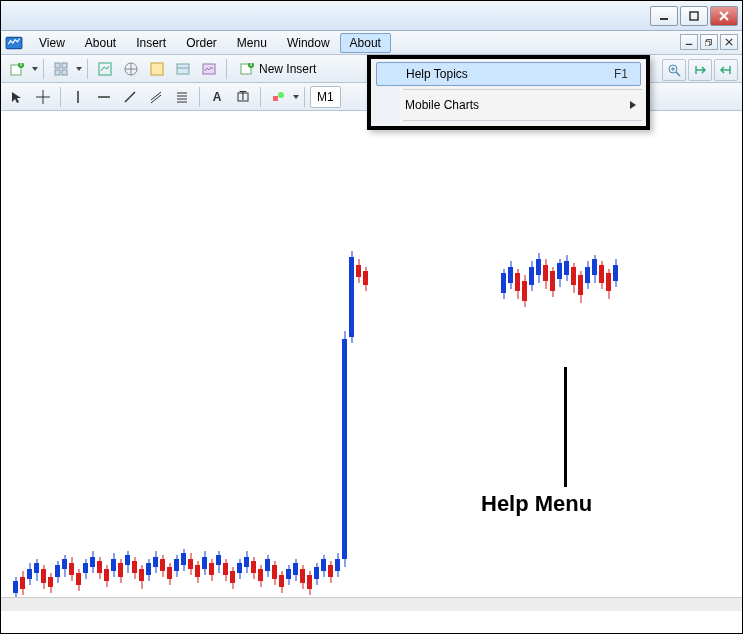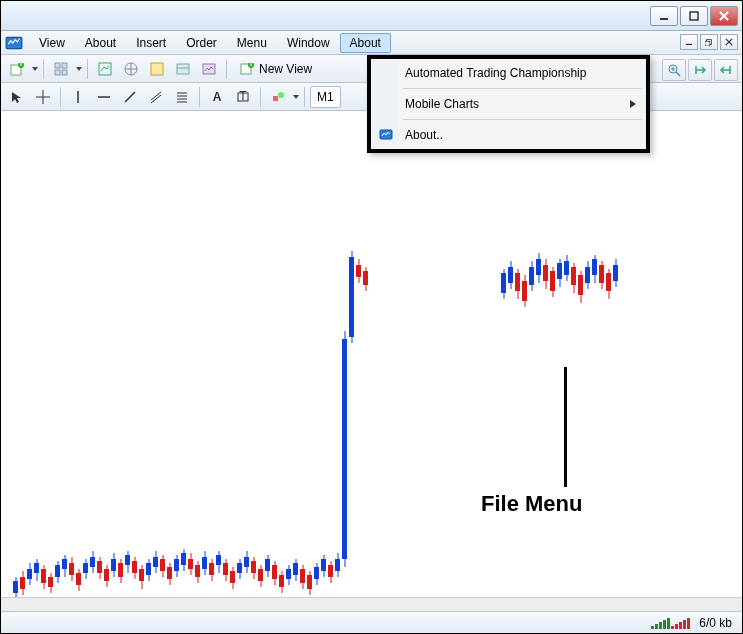--- a/index.html
+++ b/index.html
@@ -159,21 +159,21 @@
           <path d="M4 10 L6 7 L8 9 L10 6 L12 8" stroke="#97a" fill="none"></path>
         </svg>
       </div>
     <div class="tsep"></div>
     <div class="tbtn tbtn-wide">
       <svg width="16" height="16" viewBox="0 0 16 16">
           <rect x="2" y="3" width="10" height="10" fill="#fff" stroke="#6a6"></rect>
           <circle cx="12" cy="4" r="3" fill="#3a3"></circle>
           <text x="12" y="6" font-size="6" fill="#fff" text-anchor="middle">+</text>
         </svg>
-      <span>New View</span>
+      <span>New Insert</span>
     </div>
   </div>
 
   <div class="toolbar2">
     <div class="tbtn">
         <svg width="14" height="14" viewBox="0 0 14 14">
           <path d="M2 2 L2 12 L5 9 L7 13 L9 12 L7 8 L11 8 Z" fill="#333"></path>
         </svg>
       </div>
     <div class="tbtn">
@@ -256,21 +256,21 @@
       </div>
     <div class="tbtn" style="border:1px solid #b8c4d4;background:linear-gradient(#f6f9fc,#e4ecf4)">
         <svg width="14" height="14">
           <path d="M11 3 L11 11 M11 7 L3 7 M5 4 L2 7 L5 10" stroke="#3a7" fill="none" stroke-width="1.5"></path>
         </svg>
       </div>
   </div>
 
   <div class="chart-area" id="chart-area">
     <div class="annotation-line"></div>
-    <div class="annotation-text">File Menu</div>
+    <div class="annotation-text">Help Menu</div>
   <div class="candle" style="left: 12px; top: 0px; width: 5px; height: 100%;">
         <div class="wick" style="top: 466px; height: 22px; background: rgb(16, 64, 216);"></div>
         <div class="body" style="top: 470px; height: 12px; background: rgb(16, 64, 216);"></div>
       </div>
       <div class="candle" style="left: 19px; top: 0px; width: 5px; height: 100%;">
         <div class="wick" style="top: 460px; height: 24px; background: rgb(216, 26, 26);"></div>
         <div class="body" style="top: 466px; height: 12px; background: rgb(216, 26, 26);"></div>
       </div>
       <div class="candle" style="left: 26px; top: 0px; width: 5px; height: 100%;">
         <div class="wick" style="top: 452px; height: 22px; background: rgb(16, 64, 216);"></div>
@@ -536,52 +536,29 @@
         <div class="wick" style="top: 148px; height: 28px; background: rgb(16, 64, 216);"></div>
         <div class="body" style="top: 154px; height: 16px; background: rgb(16, 64, 216);"></div>
       </div>
     </div>
 
   <div class="grey-strip"></div>
 
   <div class="help-dropdown">
     <div class="dd-iconcol"></div>
     <div id="help-items">
-        <div class="dd-item">
-          <span>Automated Trading Championship</span>
+        <div class="dd-item selected">
+          <span>Help Topics</span>
+          <span class="shortcut">F1</span>
         </div>
         <div class="dd-sep"></div>
         <div class="dd-item">
           <span>Mobile Charts</span>
           <span class="submenu-arrow"><svg width="6" height="8">
               <path d="M0 0 L6 4 L0 8 Z" fill="#333"></path>
             </svg></span>
         </div>
         <div class="dd-sep"></div>
-        <div class="dd-item">
-          <span class="dd-icon">
-            <svg width="14" height="14" viewBox="0 0 14 14">
-              <rect x="1" y="2" width="12" height="9" rx="1" fill="#2b7ed8" stroke="#14529a"></rect>
-              <path d="M3 8 L5 5 L7 7 L9 4 L11 6" stroke="#fff" fill="none"></path>
-            </svg>
-          </span>
-          <span>About..</span>
-        </div>
       </div>
   </div>
 
-  <div class="statusbar">
-    <div class="conn-indicator">
-      <span style="height:3px"></span>
-        <span style="height:5px"></span>
-        <span style="height:7px"></span>
-        <span style="height:9px"></span>
-        <span style="height:11px"></span>
-      <span style="height:3px"></span>
-        <span style="height:5px"></span>
-        <span style="height:7px"></span>
-        <span style="height:9px"></span>
-        <span style="height:11px"></span>
-    </div>
-    <span>6/0 kb</span>
-  </div>
 
 </div>
 
 </body></html>

